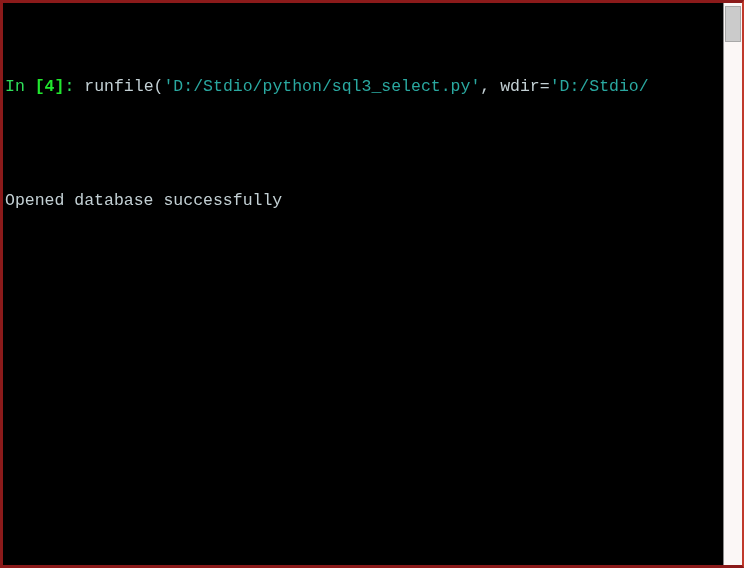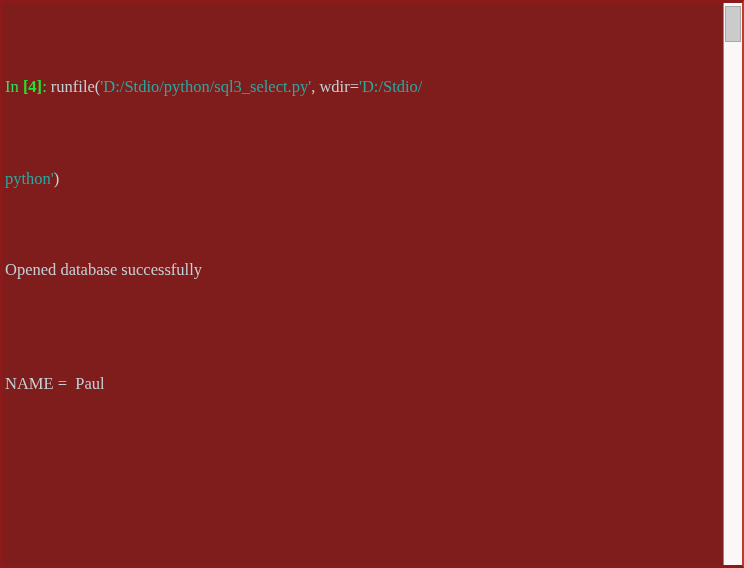--- a/index.html
+++ b/index.html
@@ -5,25 +5,25 @@
   html, body {
     margin: 0;
     padding: 0;
     background: #ffffff;
   }
   #console-window {
     position: relative;
     width: 744px;
     height: 568px;
     box-sizing: border-box;
-    background: #7f1d1d;
+    background: #000000;
     border: 3px solid #8b1a1a;
     border-right: 2px solid #c0392b;
     overflow: hidden;
-    font-family: Liberation Serif, serif;
+    font-family: Liberation Mono, monospace;
   }
   #console-output {
     position: absolute;
     left: 0;
     top: 0;
     right: 22px;
     bottom: 0;
     padding: 5px 0 0 2px;
     box-sizing: border-box;
     font-size: 16.5px;
@@ -95,26 +95,24 @@
 </style>
 </head>
 <body>
 
 <div id="console-window">
 
   <div id="console-output">
 
     <div class="line"><span class="tok-prompt-in">In </span><span class="tok-prompt-num">[4]</span><span class="tok-prompt-colon">:</span><span class="tok-plain"> runfile(</span><span class="tok-string">'D:/Stdio/python/sql3_select.py'</span><span class="tok-plain">, </span><span class="tok-plain">wdir=</span><span class="tok-string">'D:/Stdio/</span></div>
 
-    <div class="line"><span class="tok-string">python'</span><span class="tok-plain">)</span></div>
 
     <div class="line"><span class="tok-out">Opened database successfully</span></div>
 
     
-    <div class="line"><span class="tok-out">NAME = </span><span class="tok-out"> Paul</span></div>
     
     
 
     
     
     
     
     
     
 

